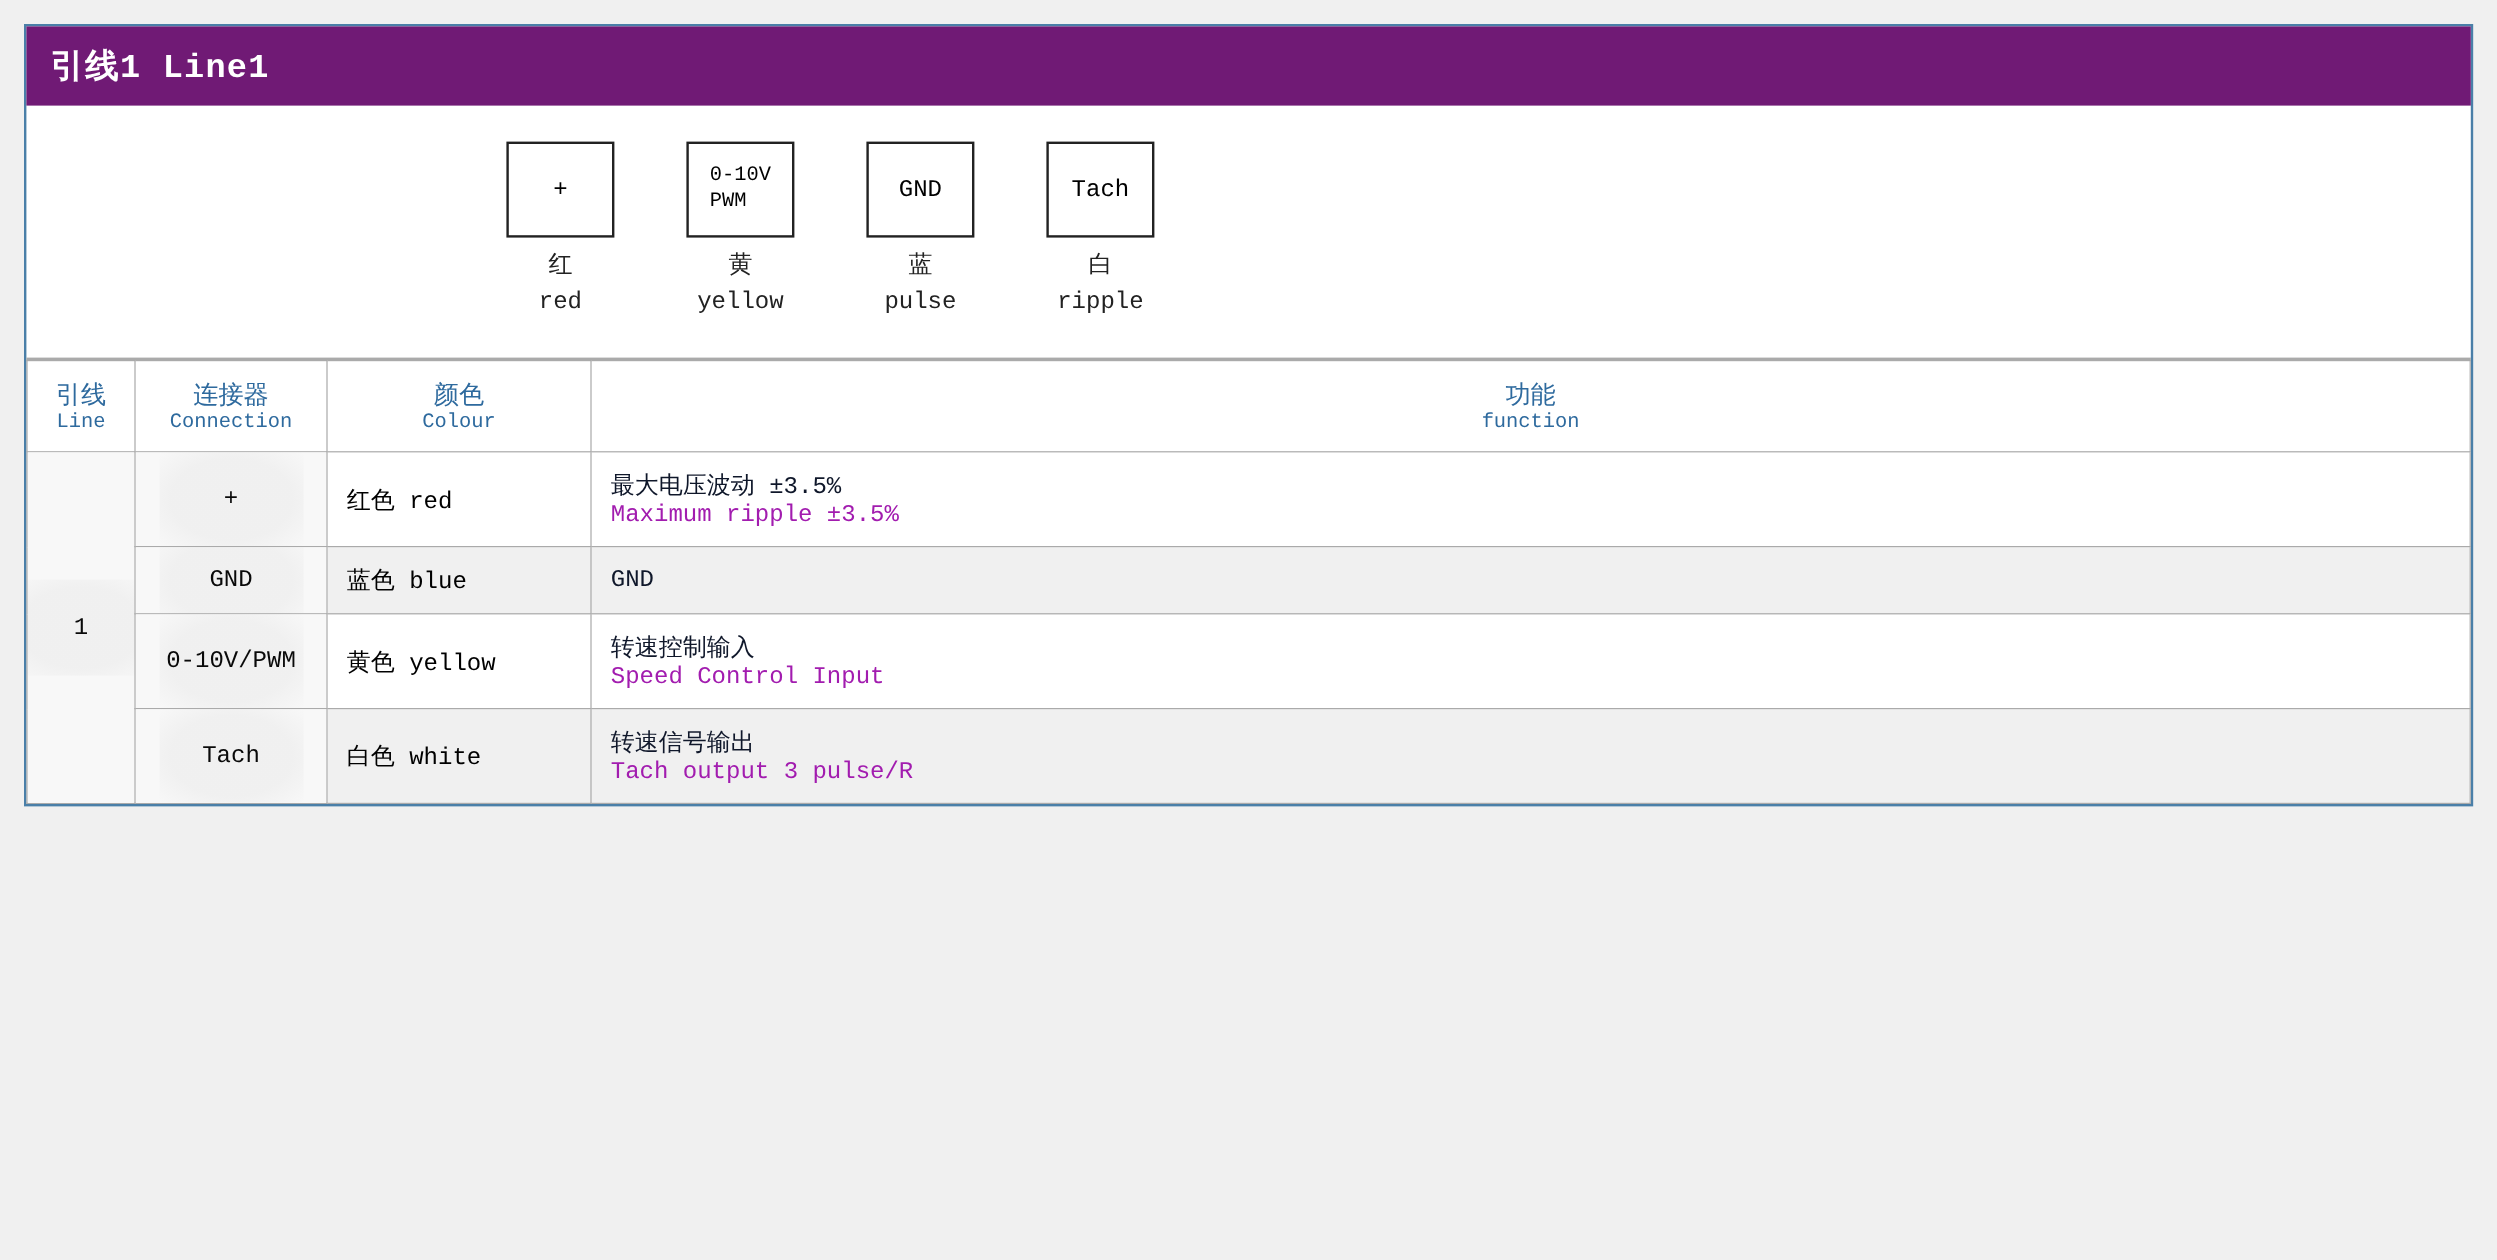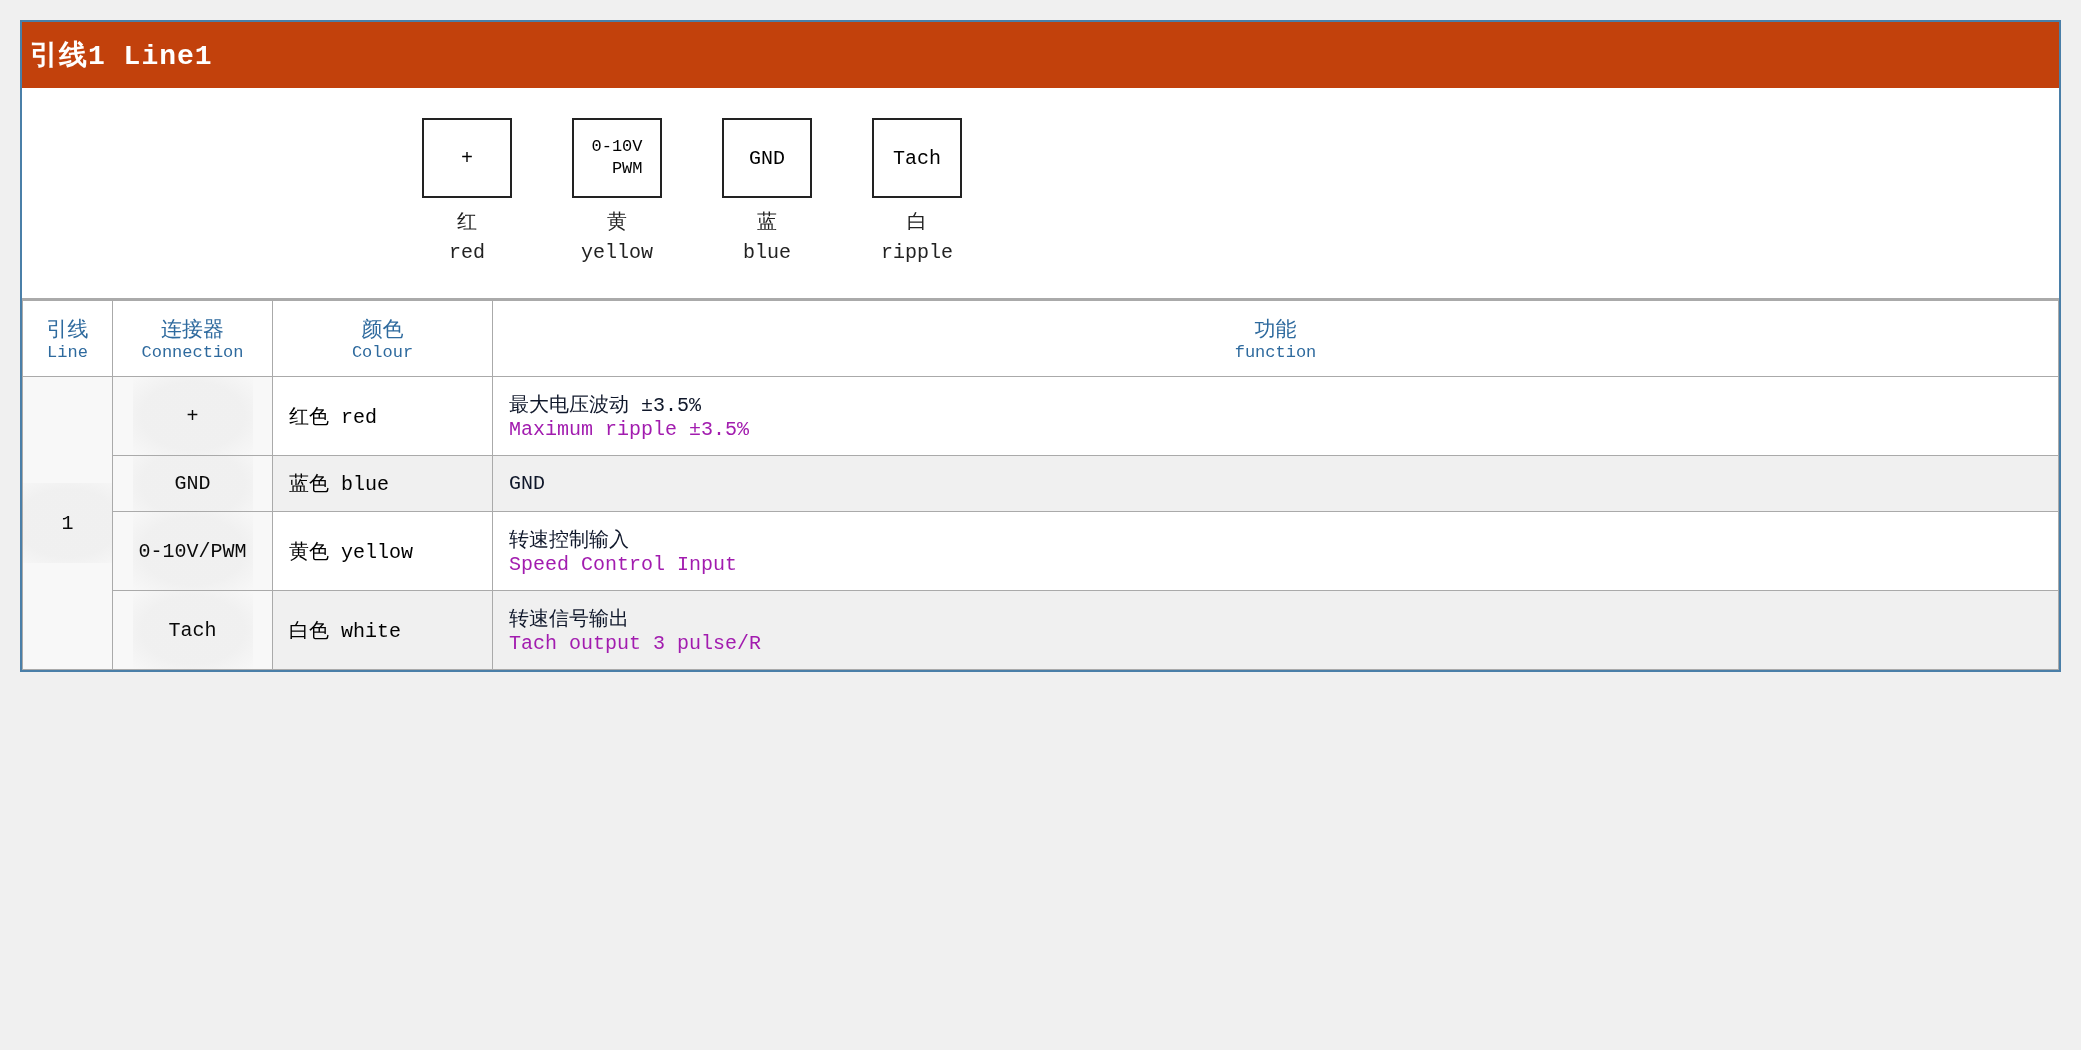--- a/index.html
+++ b/index.html
@@ -11,25 +11,25 @@
       align-items: flex-start;
       padding: 20px;
       min-height: 1050px;
     }
     .table-wrapper {
       width: 2041px;
       border: 2px solid #4a7fa8;
       background: #fff;
     }
     .table-header {
-      background: #c2410c;
+      background: #701a75;
       color: #fff;
       font-size: 28px;
       font-weight: bold;
-      padding: 14px 8px;
+      padding: 14px 20px;
       letter-spacing: 1px;
     }
     .diagram-row {
       padding: 30px 20px 30px 400px;
       border-bottom: 2px solid #aaa;
       display: flex;
       align-items: center;
       gap: 0;
     }
     .connector-group {
@@ -167,36 +167,36 @@
         <div class="connector-box">
           <span>+</span>
         </div>
         <div class="connector-label">
           <span>红</span><br>
           <span>red</span>
         </div>
       </div>
 
       <div class="connector-item">
-        <div class="connector-box" style="font-size:17px; line-height:1.3; text-align:right;">
+        <div class="connector-box" style="font-size:17px; line-height:1.3; text-align:left;">
           <span>0-10V<br>PWM</span>
         </div>
         <div class="connector-label">
           <span>黄</span><br>
           <span>yellow</span>
         </div>
       </div>
 
       <div class="connector-item">
         <div class="connector-box">
           <span>GND</span>
         </div>
         <div class="connector-label">
           <span>蓝</span><br>
-          <span>blue</span>
+          <span>pulse</span>
         </div>
       </div>
 
       <div class="connector-item">
         <div class="connector-box">
           <span>Tach</span>
         </div>
         <div class="connector-label">
           <span>白</span><br>
           <span>ripple</span>

